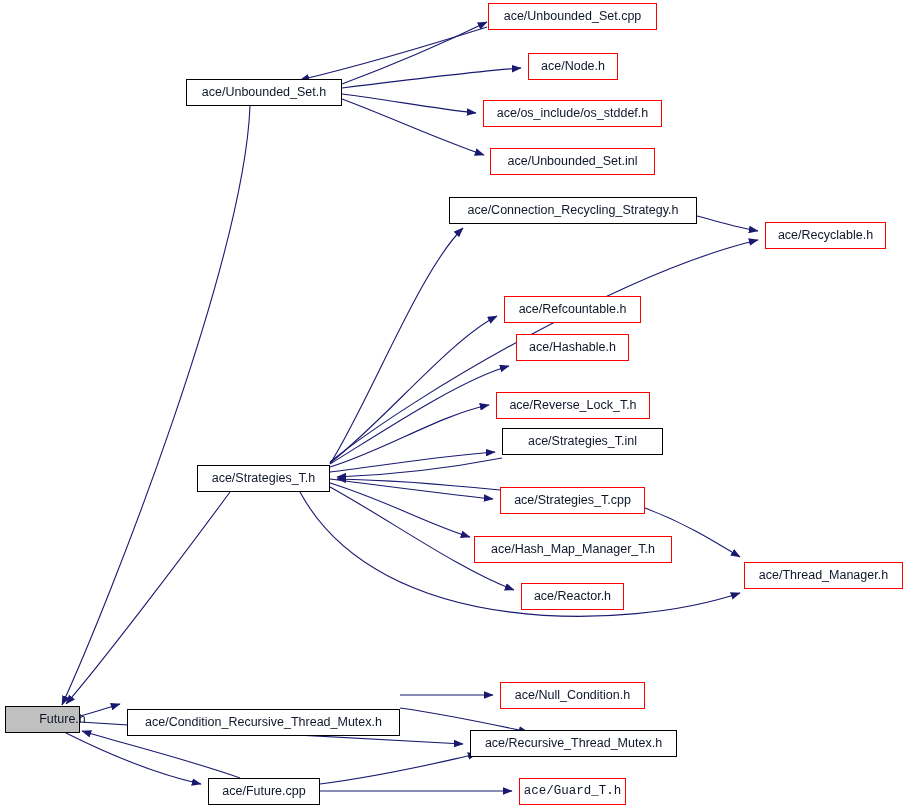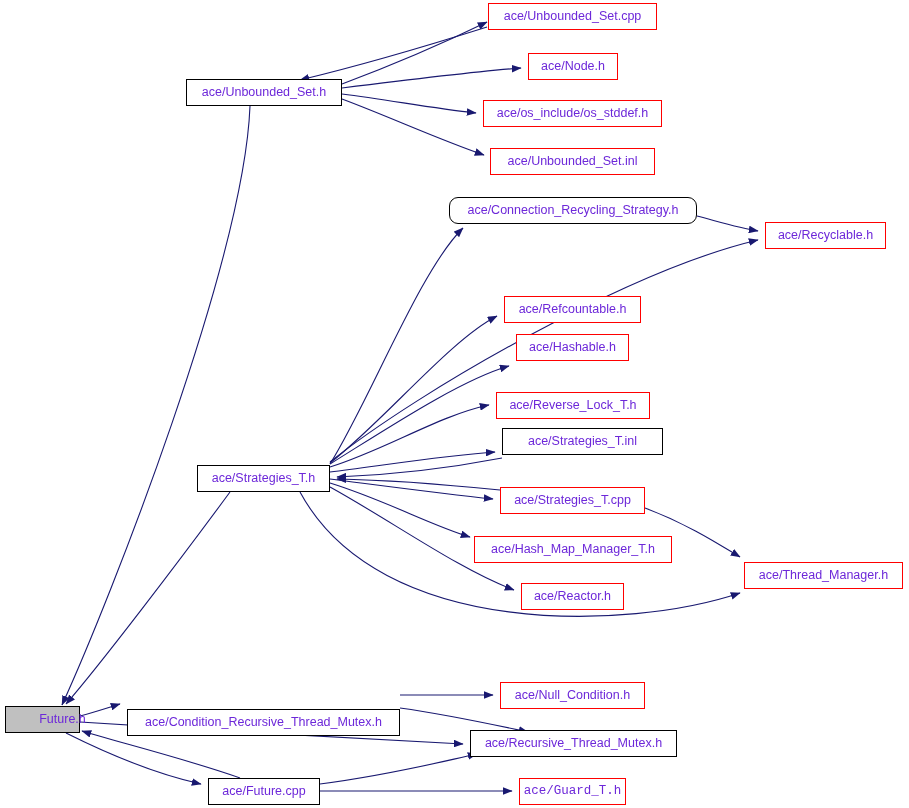--- a/index.html
+++ b/index.html
@@ -24,21 +24,21 @@
   }
   .node {
     position: absolute;
     box-sizing: border-box;
     display: flex;
     align-items: center;
     justify-content: center;
     background: #ffffff;
     border: 1px solid #000000;
     font-size: 12.5px;
-    color: #6d28d9;
+    color: #0f172a;
     white-space: nowrap;
     letter-spacing: 0px;
     line-height: 1;
   }
   .node.red {
     border-color: #ff0000;
   }
   .node.current {
     background: #c0c0c0;
     border-color: #000000;
@@ -102,21 +102,21 @@
       </div>
       <div class="node" style="left: 186px; top: 79px; width: 156px; height: 27px;">
         <span class="node-label">ace/Unbounded_Set.h</span>
       </div>
       <div class="node red" style="left: 483px; top: 100px; width: 179px; height: 27px;">
         <span class="node-label">ace/os_include/os_stddef.h</span>
       </div>
       <div class="node red" style="left: 490px; top: 148px; width: 165px; height: 27px;">
         <span class="node-label">ace/Unbounded_Set.inl</span>
       </div>
-      <div class="node" style="left: 449px; top: 197px; width: 248px; height: 27px; border-radius: 9px;">
+      <div class="node" style="left: 449px; top: 197px; width: 248px; height: 27px;">
         <span class="node-label">ace/Connection_Recycling_Strategy.h</span>
       </div>
       <div class="node red" style="left: 765px; top: 222px; width: 121px; height: 27px;">
         <span class="node-label">ace/Recyclable.h</span>
       </div>
       <div class="node red" style="left: 504px; top: 296px; width: 137px; height: 27px;">
         <span class="node-label">ace/Refcountable.h</span>
       </div>
       <div class="node red" style="left: 516px; top: 334px; width: 113px; height: 27px;">
         <span class="node-label">ace/Hashable.h</span>

